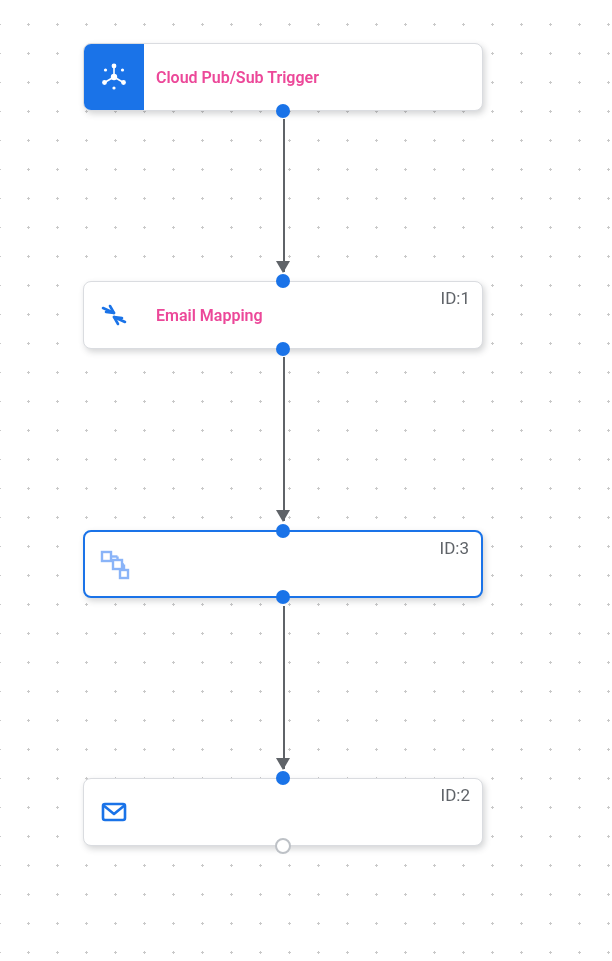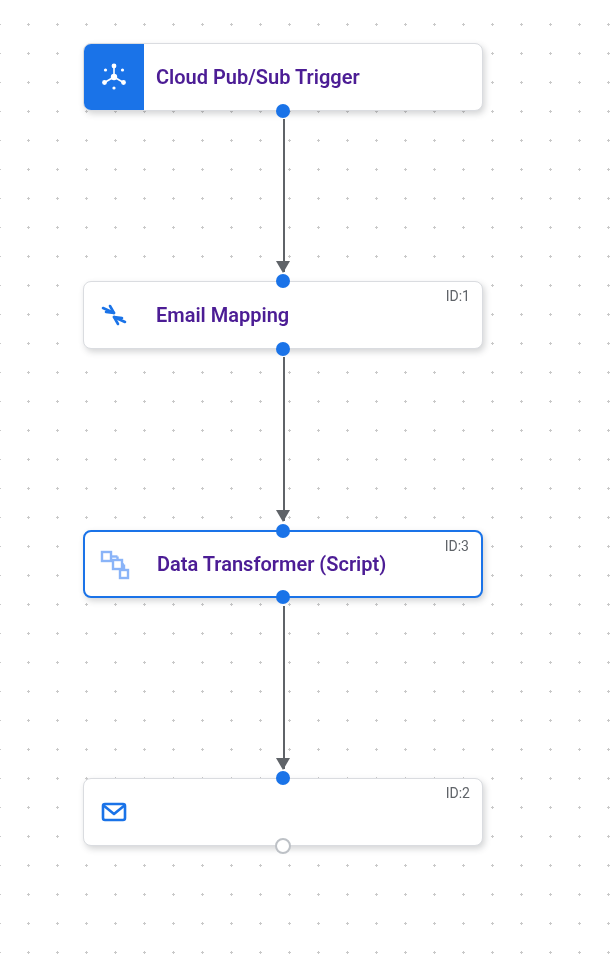--- a/index.html
+++ b/index.html
@@ -42,31 +42,31 @@
     align-items: center;
     justify-content: center;
     flex-shrink: 0;
   }
   .node .icon-box.filled {
     background: #1a73e8;
     border-top-left-radius: 7px;
     border-bottom-left-radius: 7px;
   }
   .node .label {
-    font-size: 20px;
+    font-size: 16px;
     font-weight: 600;
-    color: #4c1d95;
+    color: #ec4899;
     margin-left: 12px;
     white-space: nowrap;
   }
   .node .id-badge {
     position: absolute;
     top: 6px;
     right: 12px;
-    font-size: 14px;
+    font-size: 17px;
     color: #5f6368;
   }
   .port {
     position: absolute;
     width: 14px;
     height: 14px;
     border-radius: 50%;
     background: #1a73e8;
     left: 50%;
     transform: translateX(-50%);
@@ -159,21 +159,20 @@
           <rect x="5" y="6" width="9" height="9"></rect>
           <rect x="16" y="14" width="9" height="9"></rect>
           <rect x="23" y="24" width="8" height="8"></rect>
           <line x1="14" y1="10.5" x2="20.5" y2="10.5"></line>
           <line x1="20.5" y1="10.5" x2="20.5" y2="14"></line>
           <line x1="25" y1="18.5" x2="27" y2="18.5"></line>
           <line x1="27" y1="18.5" x2="27" y2="24"></line>
         </g>
       </svg>
     </div>
-    <span class="label">Data Transformer (Script)</span>
     <span class="id-badge">ID:3</span>
     <div class="port top"></div>
     <div class="port bottom"></div>
   </div>
 
   <div class="node" style="top:778px;">
     <div class="icon-box">
       <svg width="32" height="32" viewBox="0 0 32 32">
         <rect x="5" y="8" width="22" height="16" rx="2" fill="none" stroke="#1a73e8" stroke-width="2.6"></rect>
         <polyline points="5,9 16,18 27,9" fill="none" stroke="#1a73e8" stroke-width="2.6" stroke-linejoin="round"></polyline>

